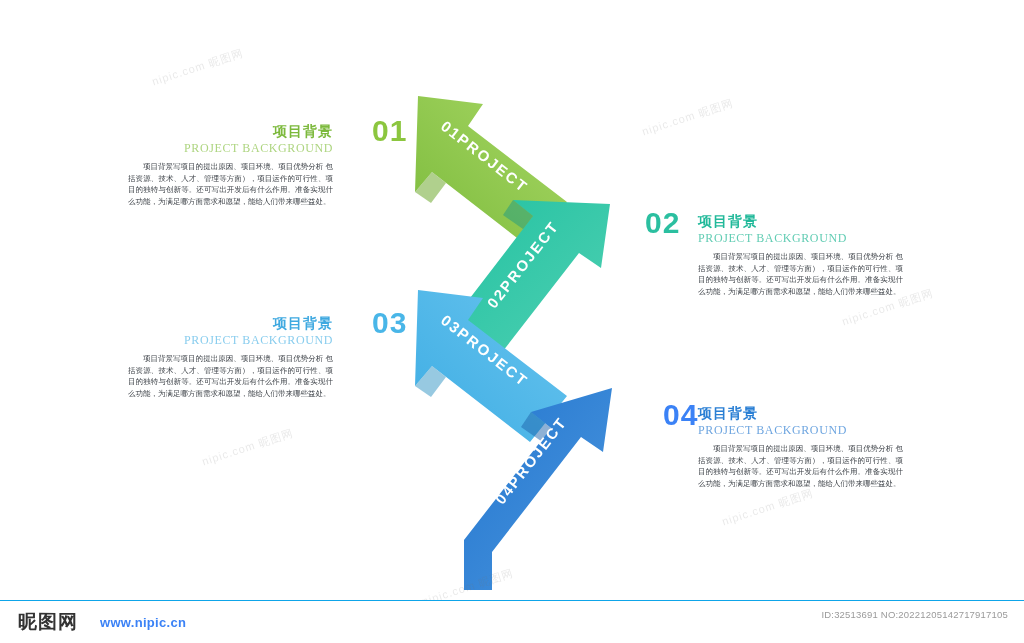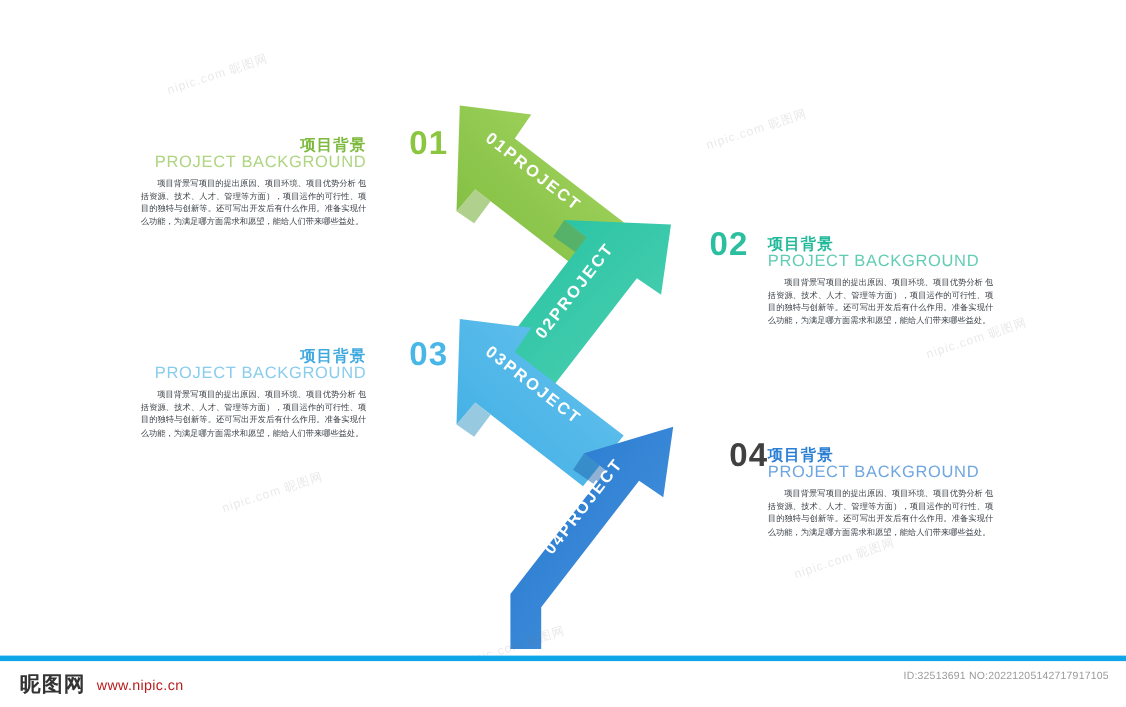--- a/index.html
+++ b/index.html
@@ -9,21 +9,21 @@
     position:relative;overflow:hidden;
   }
   .canvas{position:absolute;left:0;top:0;width:1024px;height:643px;}
 
   
   .block{position:absolute;width:205px;}
   .block .cn{
     font-size:14px;font-weight:bold;letter-spacing:1px;line-height:18px;margin:16px 0 2px 0;
   }
   .block .en{
-    font-size:15px;letter-spacing:.6px;line-height:12px;margin:0 0 7px 0;
+    font-size:12px;letter-spacing:.6px;line-height:12px;margin:0 0 7px 0;font-family:Liberation Serif, serif;
   }
   .block .body{
     font-size:7.5px;line-height:11.5px;color:#3a3f45;text-align:justify;text-indent:15px;
   }
   .block.right-al{text-align:right;}
   .block.right-al .body{text-align:justify;}
   .num{
     position:absolute;font-size:30px;font-weight:bold;letter-spacing:1px;
     font-family:"Liberation Sans","DejaVu Sans",sans-serif;
     margin-left:29px;
@@ -31,28 +31,28 @@
 
   
   .arrow-label{
     position:absolute;color:#ffffff;font-size:15px;font-weight:bold;letter-spacing:2px;
     white-space:nowrap;transform-origin:center center;
   }
 
   
   .footer{
     position:absolute;left:0;bottom:0;width:1024px;height:42px;
-    border-top:5px solid #0ea5e9;background:#fff;
+    border-top:1px solid #0ea5e9;background:#fff;
   }
   .logo-box{position:absolute;left:18px;top:8px;display:flex;align-items:center;}
   .logo-cn{
     font-size:19px;font-weight:bold;color:#333;letter-spacing:1px;
     font-family:"DejaVu Sans","Liberation Sans",sans-serif;
   }
-  .logo-en{font-size:13px;color:#b91c1c;margin-left:10px;letter-spacing:.3px;}
+  .logo-en{font-size:13px;color:#3b82f6;margin-left:22px;letter-spacing:.3px;font-weight:bold;}
   .footer-id{
     position:absolute;right:16px;top:8px;font-size:9.5px;color:#9a9a9a;letter-spacing:.2px;
   }
   .wm{
     position:absolute;color:rgba(120,120,120,.16);font-size:11px;letter-spacing:1px;
     pointer-events:none;user-select:none;white-space:nowrap;
   }
 </style>
 </head>
 <body>
@@ -124,21 +124,21 @@
     <div class="en" style="color:#89cdee;">PROJECT BACKGROUND</div>
     <div class="body">项目背景写项目的提出原因、项目环境、项目优势分析 包括资源、技术、人才、管理等方面），项目运作的可行性、项目的独特与创新等。还可写出开发后有什么作用。准备实现什么功能，为满足哪方面需求和愿望，能给人们带来哪些益处。</div>
   </div>
   <div class="num" style="left:343px;top:306px;color:#49b6e8;text-align:center;">03</div>
 
   <div class="block" style="left:698px;top:388px;">
     <div class="cn" style="color:#2a7fd4;">项目背景</div>
     <div class="en" style="color:#6fa6e0;">PROJECT BACKGROUND</div>
     <div class="body">项目背景写项目的提出原因、项目环境、项目优势分析 包括资源、技术、人才、管理等方面），项目运作的可行性、项目的独特与创新等。还可写出开发后有什么作用。准备实现什么功能，为满足哪方面需求和愿望，能给人们带来哪些益处。</div>
   </div>
-  <div class="num" style="left:634px;top:398px;color:#404040;">04</div>
+  <div class="num" style="left:634px;top:398px;color:#3b82f6;">04</div>
 
   <div class="wm" style="left:150px;top:60px;transform:rotate(-18deg);">nipic.com  昵图网</div>
   <div class="wm" style="left:640px;top:110px;transform:rotate(-18deg);">nipic.com  昵图网</div>
   <div class="wm" style="left:200px;top:440px;transform:rotate(-18deg);">nipic.com  昵图网</div>
   <div class="wm" style="left:720px;top:500px;transform:rotate(-18deg);">nipic.com  昵图网</div>
   <div class="wm" style="left:420px;top:580px;transform:rotate(-18deg);">nipic.com  昵图网</div>
   <div class="wm" style="left:840px;top:300px;transform:rotate(-18deg);">nipic.com  昵图网</div>
 
   <div class="footer">
     <div class="logo-box">

